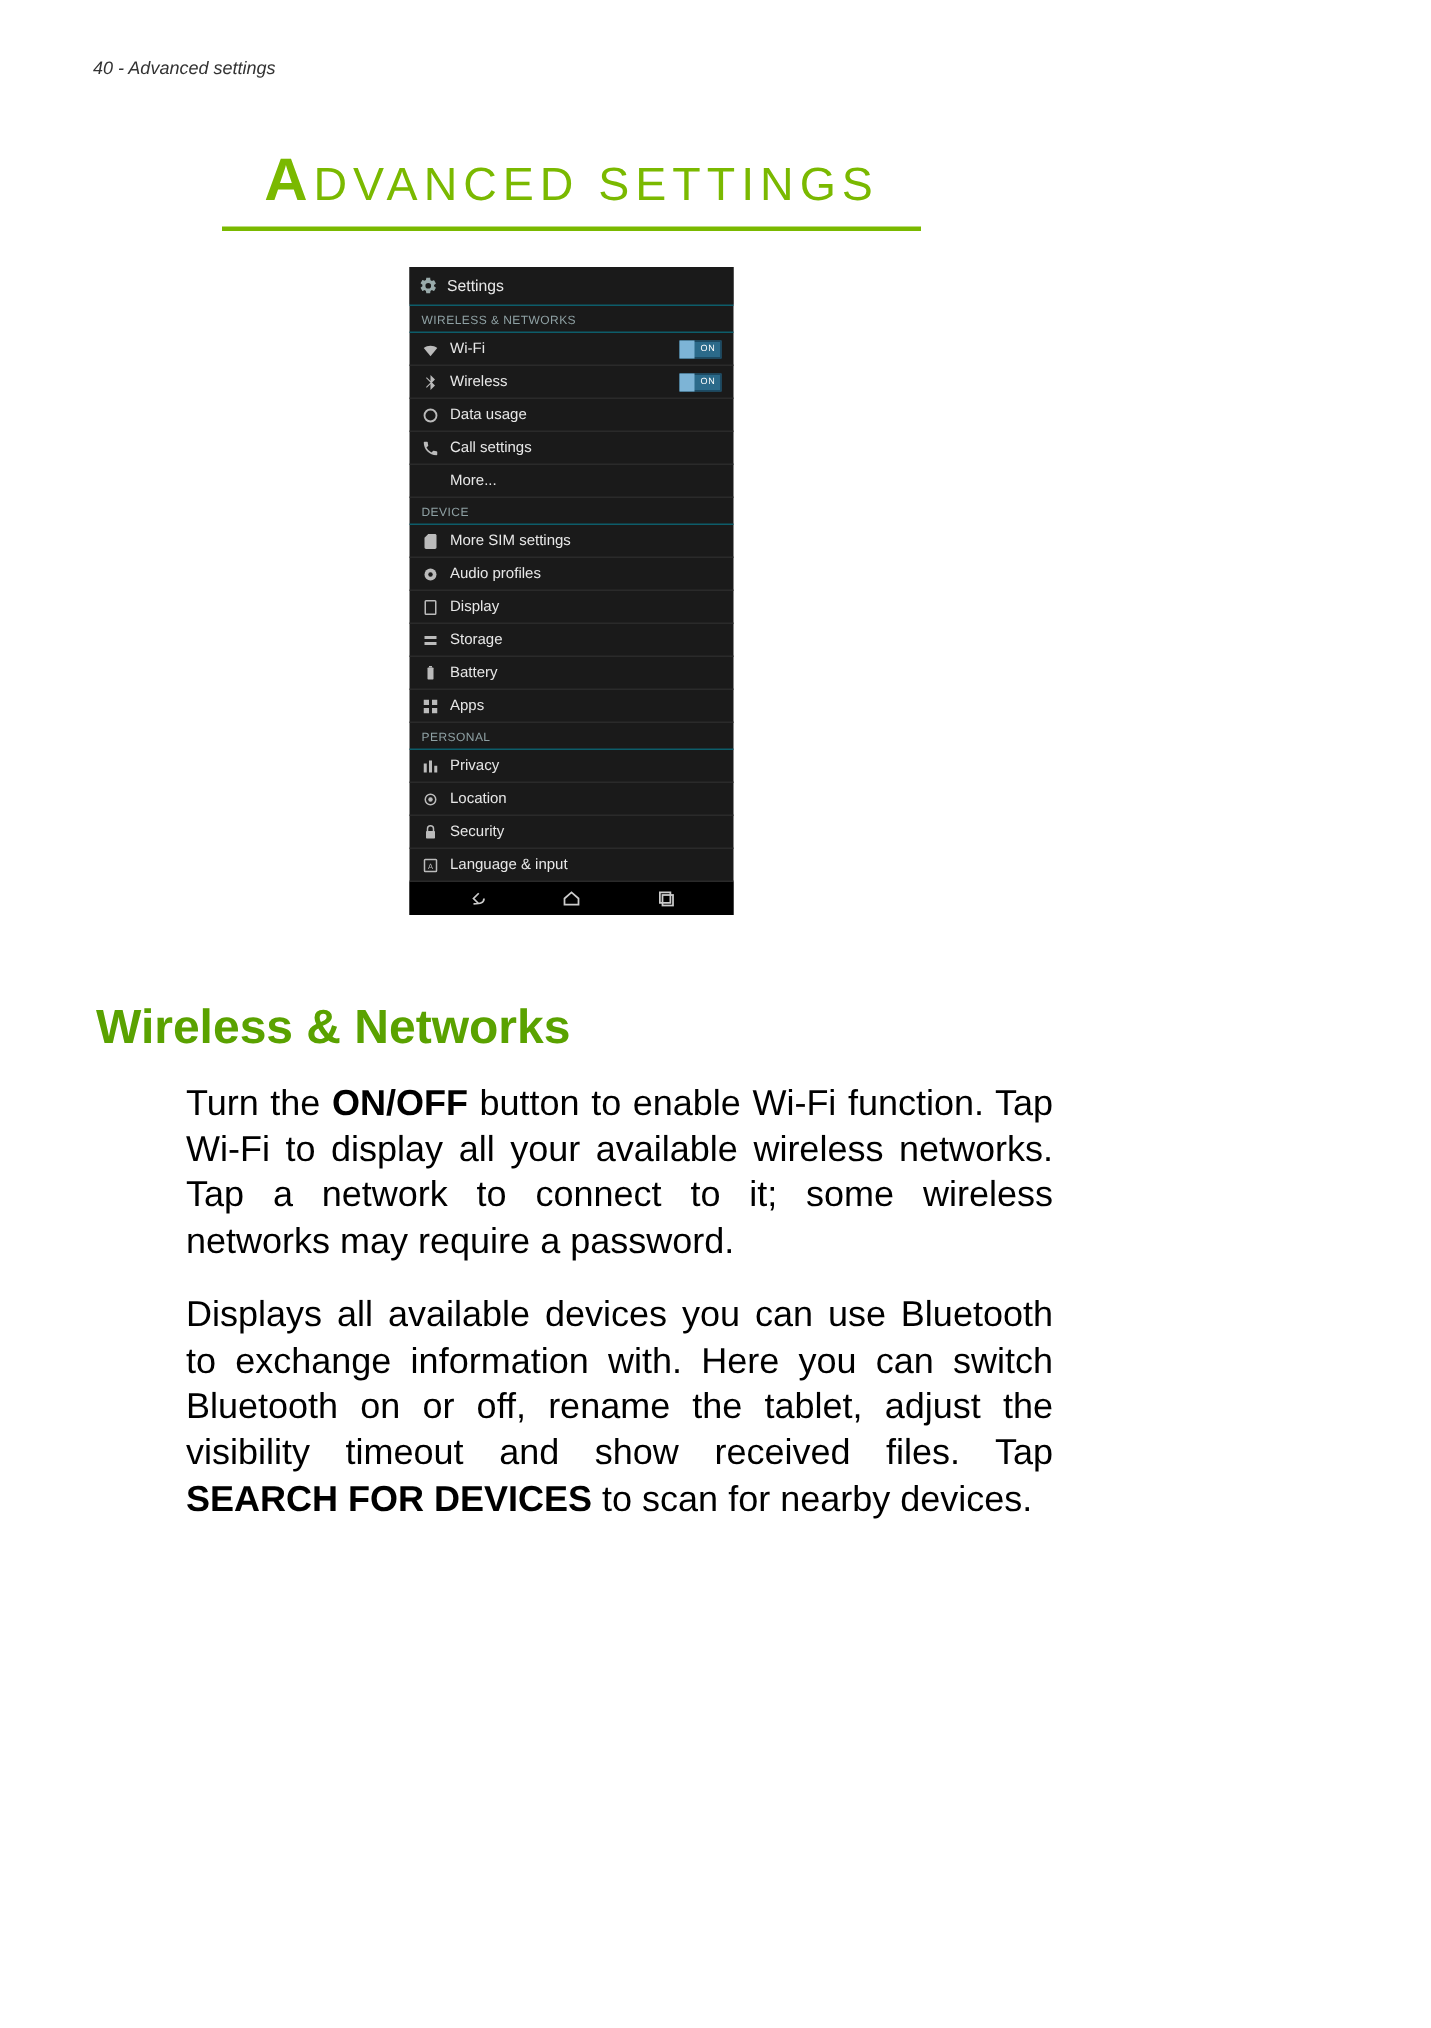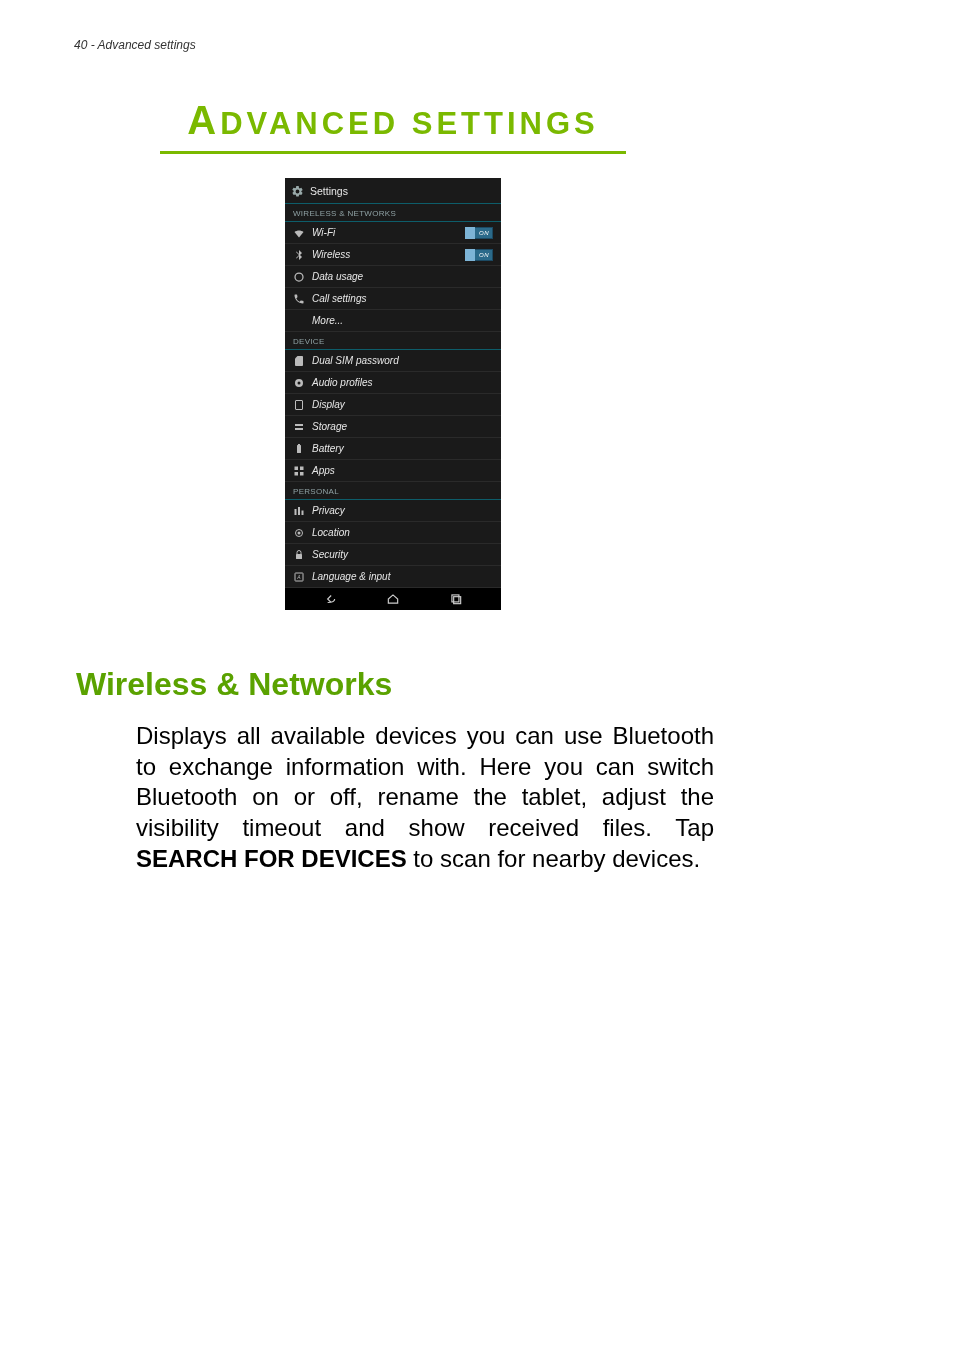--- a/index.html
+++ b/index.html
@@ -1,33 +1,33 @@
 <!DOCTYPE html>
 <html><head>
 <meta charset="utf-8">
 <style>
   * { box-sizing: border-box; margin: 0; padding: 0; }
   html, body { width: 954px; height: 1352px; background: #fff; font-family: Arial, Helvetica, sans-serif; }
-  .page { width: 762px; height: 1352px; position: relative; padding: 38px 60px 0 60px; margin-left: 12px; }
+  .page { width: 762px; height: 1352px; position: relative; padding: 38px 60px 0 60px; }
   .header-line { font-size: 12px; color: #333; font-style: italic; margin-left: 2px; }
   .main-title { text-align: center; margin-top: 46px; font-family: Arial, Helvetica, sans-serif; }
   .main-title .big { color: #7ab900; font-weight: bold; font-size: 40px; letter-spacing: 4px; }
-  .main-title .rest { color: #7ab900; font-weight: bold; font-size: 31px; letter-spacing: 4px; }
+  .main-title .rest { color: #7ab900; font-weight: normal; font-size: 31px; letter-spacing: 4px; }
   .title-underline { border-bottom: 3px solid #7ab900; width: 466px; margin: 8px auto 0 auto; }
   .intro { margin-top: 40px; font-size: 24px; color: #000; line-height: 1.25; margin-left: 38px; margin-right: 0; }
   .intro b { font-weight: bold; }
   .screenshot-wrap { display: flex; justify-content: center; margin-top: 24px; }
   .phone { width: 216px; background: #1a1a1a; position: relative; font-family: Arial, sans-serif; }
   .phone-header { display: flex; align-items: center; padding: 6px 8px 6px 6px; background: #1a1a1a; }
   .gear-icon { width: 13px; height: 13px; margin-right: 6px; }
   .phone-header-text { color: #e7e7e7; font-size: 10.5px; }
   .section-bar-top { border-top: 1px solid #0d5d6a; }
   .section-label { color: #8fa1a4; font-size: 8px; padding: 5px 8px 3px 8px; letter-spacing: 0.3px; }
   .section-divider { border-bottom: 1px solid #0d5d6a; margin: 0 0 0 0; }
-  .row { display: flex; align-items: center; padding: 4.5px 8px; border-bottom: 1px solid #2a2a2a; font-style: italic; }
+  .row { display: flex; align-items: center; padding: 4.5px 8px; border-bottom: 1px solid #2a2a2a; }
   .row:last-child { border-bottom: none; }
   .row-icon { width: 12px; height: 12px; margin-right: 7px; flex-shrink: 0; display: flex; align-items: center; justify-content: center; }
   .row-icon.empty { visibility: hidden; }
   .row-label { color: #e7e7e7; font-size: 10px; flex: 1; }
   .toggle { width: 28px; height: 12px; background: #2b6a8a; border: 1px solid #1c4a63; position: relative; font-size: 6px; color: #fff; display: flex; align-items: center; justify-content: flex-end; padding-right: 3px; letter-spacing: 0.5px; }
   .toggle::before { content: ""; position: absolute; left: -1px; top: -1px; width: 10px; height: 12px; background: #7db4d6; }
   .navbar { height: 22px; background: #000; display: flex; align-items: center; justify-content: space-around; padding: 0 14px; }
   .nav-icon { width: 18px; height: 14px; }
   .h2 { color: #5aa200; font-size: 32px; font-weight: bold; margin-top: 56px; margin-left: 4px; }
   .h3 { color: #4a4a4a; font-size: 26px; font-weight: bold; margin-top: 24px; margin-left: 13px; }
@@ -105,21 +105,21 @@
 
       <div class="section-label">DEVICE</div>
       <div class="section-divider"></div>
 
       <div class="row">
         <span class="row-icon">
           <svg viewBox="0 0 24 24" width="12" height="12">
               <path fill="#bbb" d="M18 2H9L4 7v13c0 1 .9 2 2 2h12c1.1 0 2-1 2-2V4c0-1.1-.9-2-2-2z"></path>
             </svg>
         </span>
-        <span class="row-label">Dual SIM password</span>
+        <span class="row-label">More SIM settings</span>
       </div>
       <div class="row">
         <span class="row-icon">
           <svg viewBox="0 0 24 24" width="12" height="12">
               <circle cx="12" cy="12" r="8" fill="#bbb"></circle>
               <circle cx="12" cy="12" r="3" fill="#1a1a1a"></circle>
             </svg>
         </span>
         <span class="row-label">Audio profiles</span>
       </div>
@@ -218,18 +218,21 @@
               <rect x="5" y="5" width="12" height="12" fill="none" stroke="#ccc" stroke-width="2"></rect>
               <rect x="8" y="8" width="12" height="12" fill="none" stroke="#ccc" stroke-width="2"></rect>
             </svg>
         </span>
       </div>
     </div>
   </div>
 
   <h2 class="h2">Wireless &amp; Networks</h2>
 
+  <p class="body-para">
+    <span>Turn the </span><b>ON/OFF</b><span> button to enable Wi-Fi function. Tap Wi-Fi to display all your available wireless networks. Tap a network to connect to it; some wireless networks may require a password.</span>
+  </p>
 
   <p class="body-para">
     <span>Displays all available devices you can use Bluetooth to exchange information with. Here you can switch Bluetooth on or off, rename the tablet, adjust the visibility timeout and show received files. Tap </span><b>SEARCH FOR DEVICES</b><span> to scan for nearby devices.</span>
   </p>
 
 </div>
 
 </body></html>

